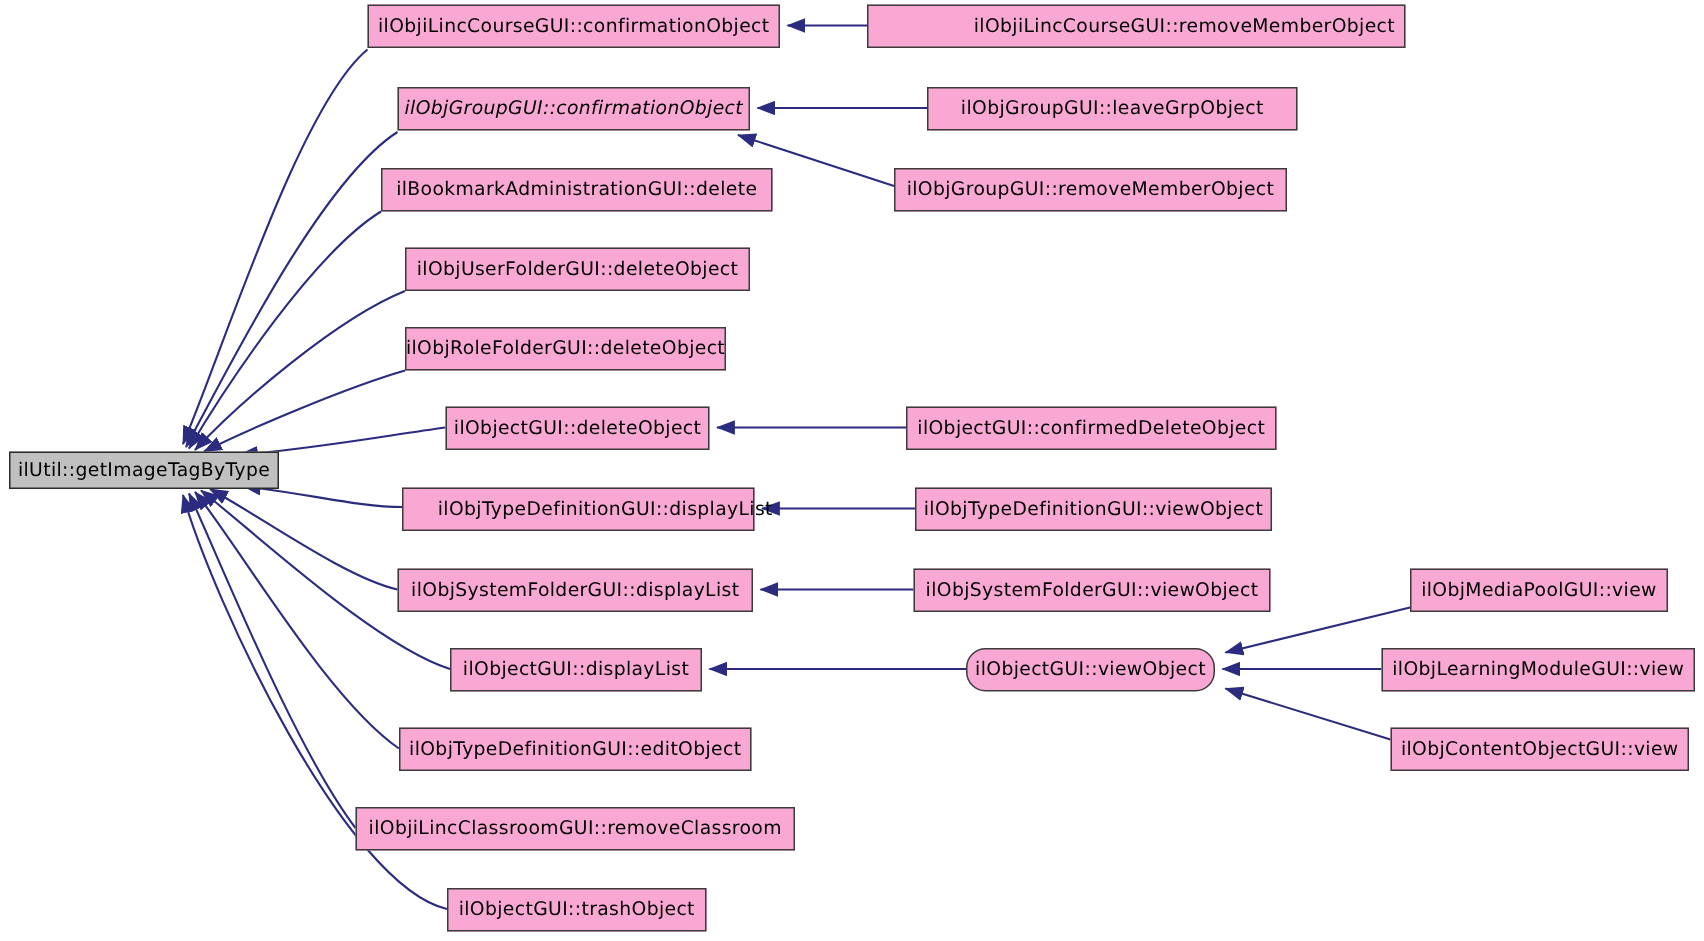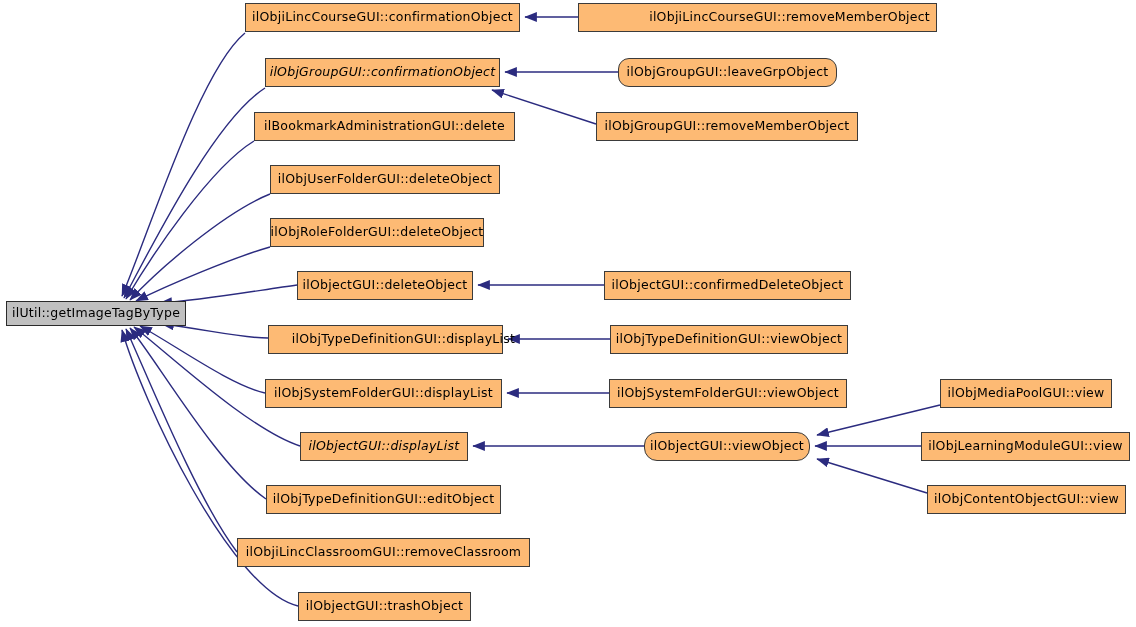--- a/index.html
+++ b/index.html
@@ -21,21 +21,21 @@
     left: 0;
     top: 0;
     width: 1136px;
     height: 627px;
     pointer-events: none;
   }
   .gnode {
     position: absolute;
     box-sizing: border-box;
     border: 1px solid #3b3b3b;
-    background: #fdba74;
+    background: #f9a8d4;
     color: #000000;
     font-size: 12.5px;
     line-height: 1;
     display: flex;
     align-items: center;
     justify-content: center;
     white-space: nowrap;
     letter-spacing: 0.02em;
     z-index: 2;
   }
@@ -89,21 +89,21 @@
       </div>
       <div class="gnode" style="left: 245px; top: 3px; width: 275px; height: 29px;">
         <span class="gnode-label">ilObjiLincCourseGUI::confirmationObject</span>
       </div>
       <div class="gnode" style="left: 578px; top: 3px; width: 359px; height: 29px; justify-content: flex-end;">
         <span class="gnode-label">ilObjiLincCourseGUI::removeMemberObject</span>
       </div>
       <div class="gnode" style="left: 265px; top: 58px; width: 235px; height: 29px; font-style: italic;">
         <span class="gnode-label">ilObjGroupGUI::confirmationObject</span>
       </div>
-      <div class="gnode" style="left: 618px; top: 58px; width: 219px; height: 29px; border-radius: 11px;">
+      <div class="gnode" style="left: 618px; top: 58px; width: 247px; height: 29px;">
         <span class="gnode-label">ilObjGroupGUI::leaveGrpObject</span>
       </div>
       <div class="gnode" style="left: 596px; top: 112px; width: 262px; height: 29px;">
         <span class="gnode-label">ilObjGroupGUI::removeMemberObject</span>
       </div>
       <div class="gnode" style="left: 254px; top: 112px; width: 261px; height: 29px;">
         <span class="gnode-label">ilBookmarkAdministrationGUI::delete</span>
       </div>
       <div class="gnode" style="left: 270px; top: 165px; width: 230px; height: 29px;">
         <span class="gnode-label">ilObjUserFolderGUI::deleteObject</span>
@@ -125,21 +125,21 @@
       </div>
       <div class="gnode" style="left: 265px; top: 379px; width: 237px; height: 29px;">
         <span class="gnode-label">ilObjSystemFolderGUI::displayList</span>
       </div>
       <div class="gnode" style="left: 609px; top: 379px; width: 238px; height: 29px;">
         <span class="gnode-label">ilObjSystemFolderGUI::viewObject</span>
       </div>
       <div class="gnode" style="left: 940px; top: 379px; width: 172px; height: 29px;">
         <span class="gnode-label">ilObjMediaPoolGUI::view</span>
       </div>
-      <div class="gnode" style="left: 300px; top: 432px; width: 168px; height: 29px; font-style: italic;">
+      <div class="gnode" style="left: 300px; top: 432px; width: 168px; height: 29px;">
         <span class="gnode-label">ilObjectGUI::displayList</span>
       </div>
       <div class="gnode" style="left: 644px; top: 432px; width: 166px; height: 29px; border-radius: 13px;">
         <span class="gnode-label">ilObjectGUI::viewObject</span>
       </div>
       <div class="gnode" style="left: 921px; top: 432px; width: 209px; height: 29px;">
         <span class="gnode-label">ilObjLearningModuleGUI::view</span>
       </div>
       <div class="gnode" style="left: 266px; top: 485px; width: 235px; height: 29px;">
         <span class="gnode-label">ilObjTypeDefinitionGUI::editObject</span>

